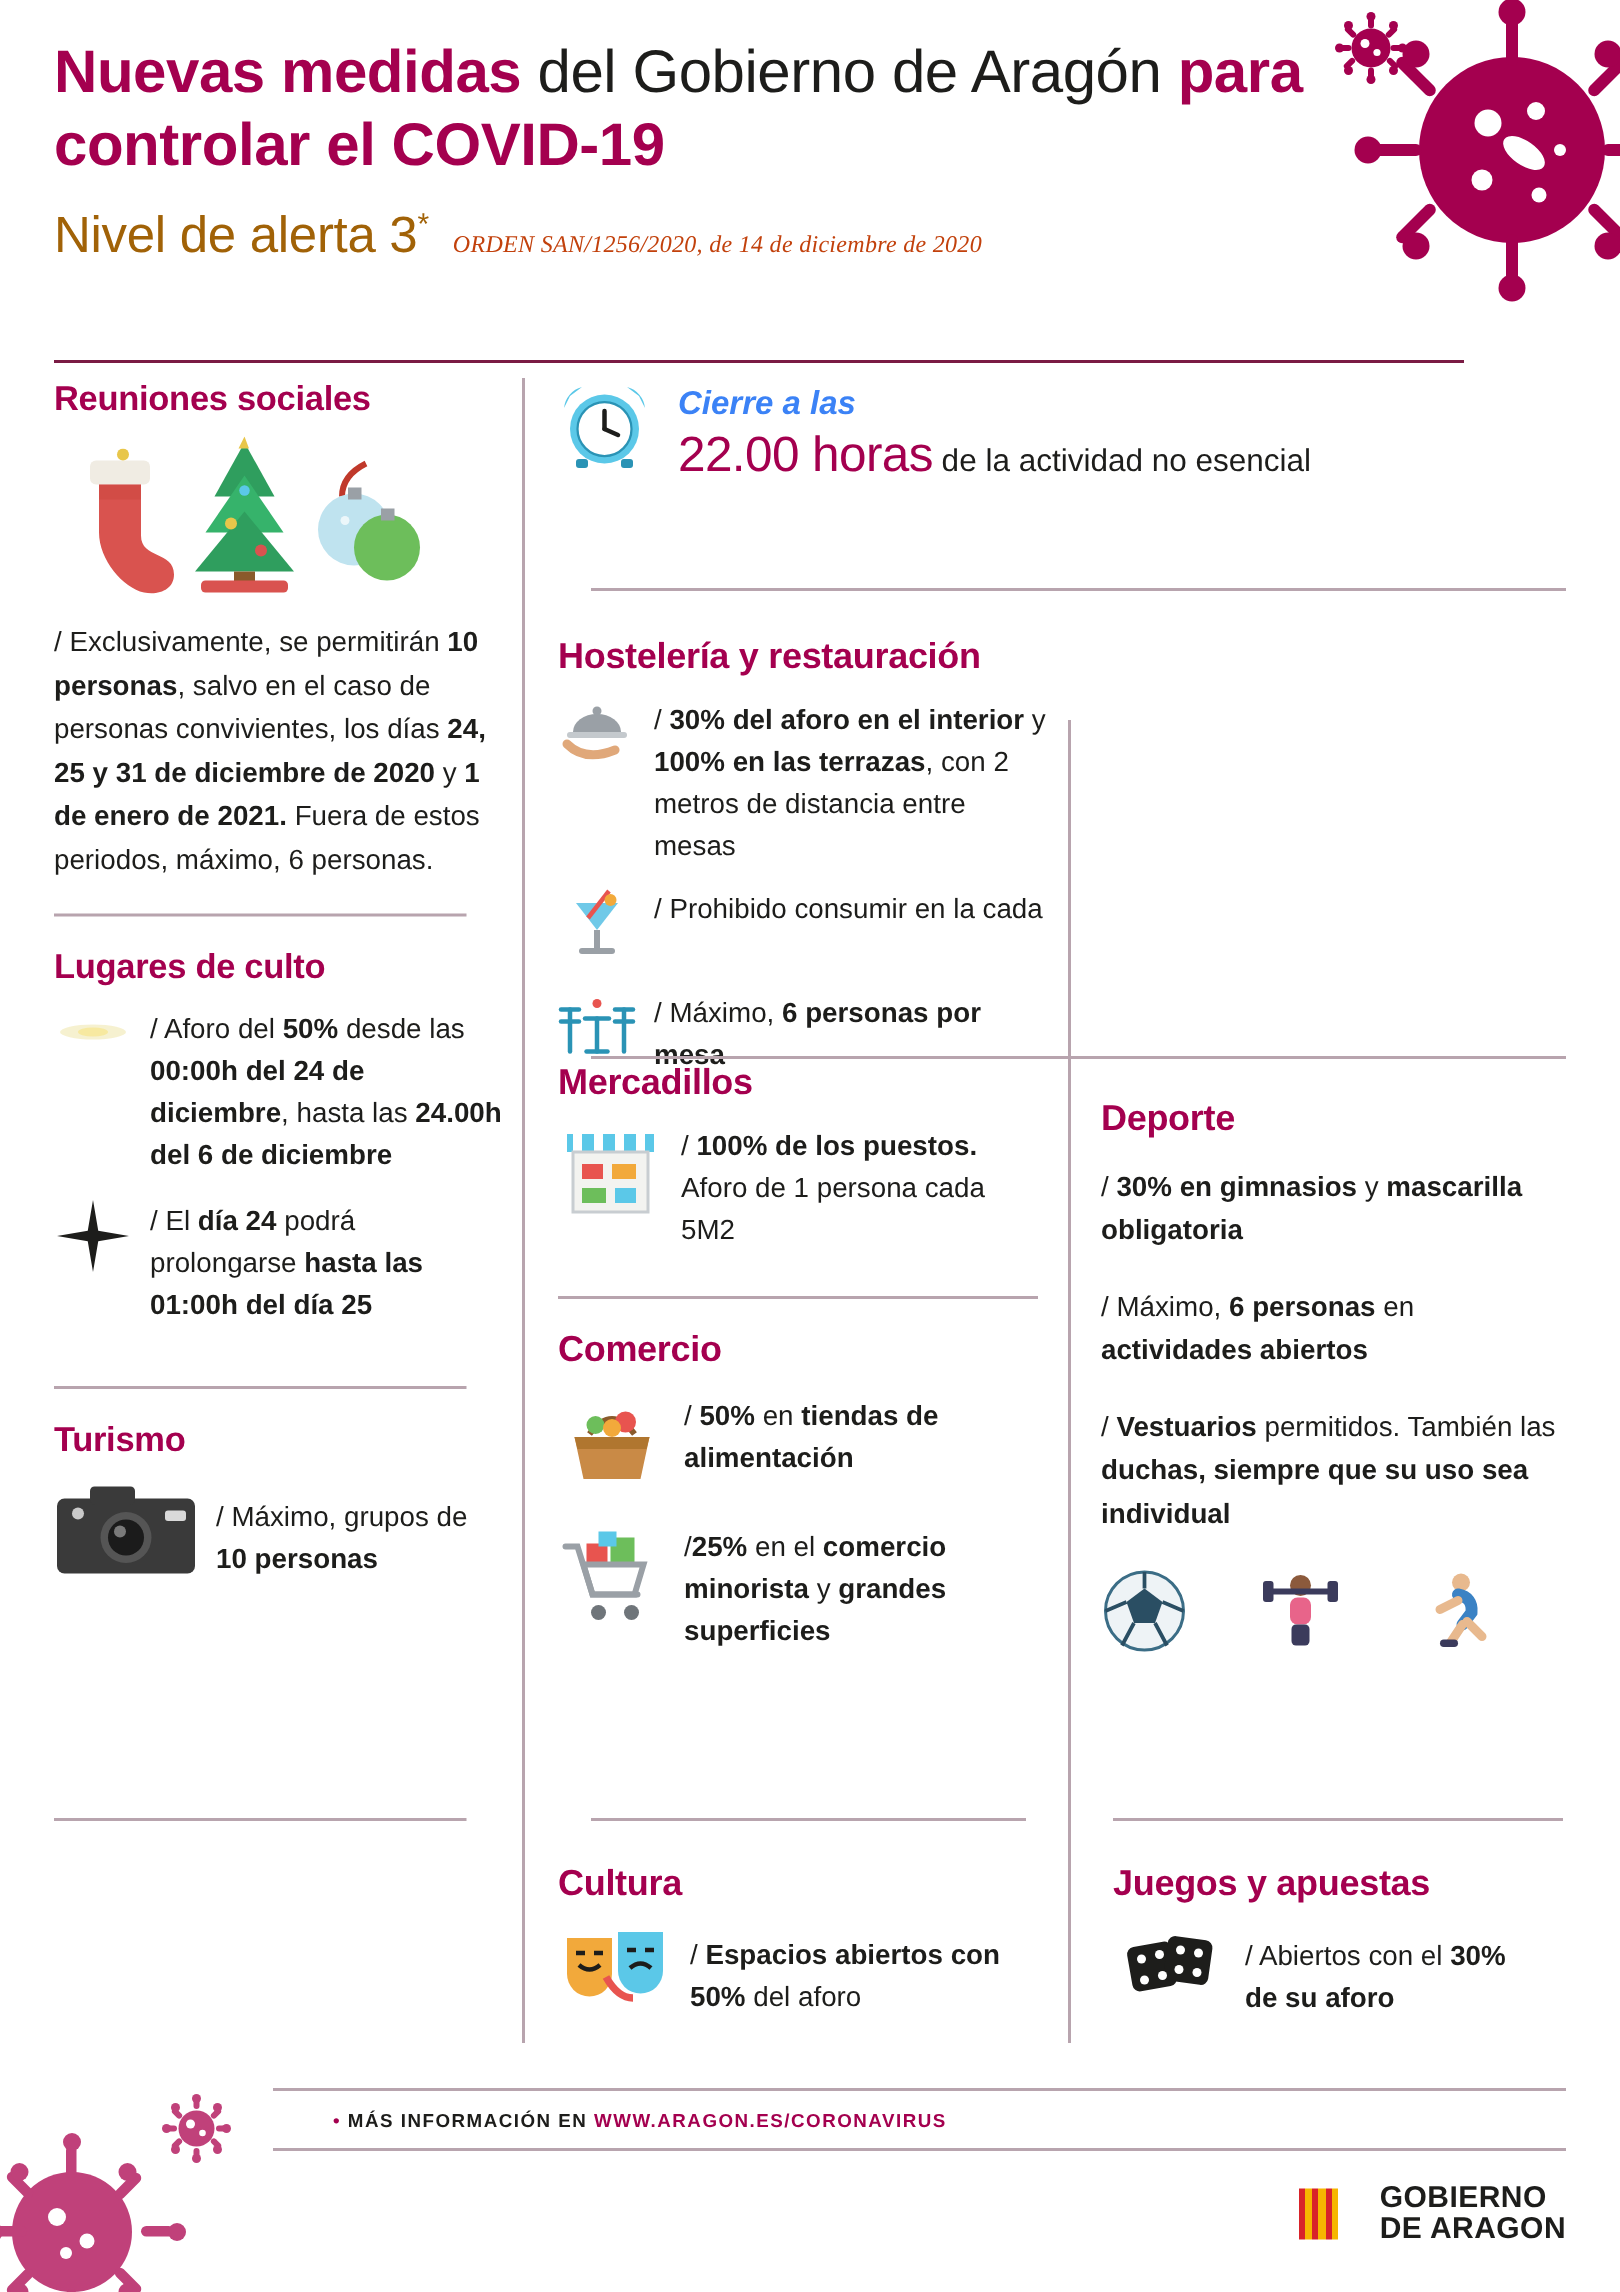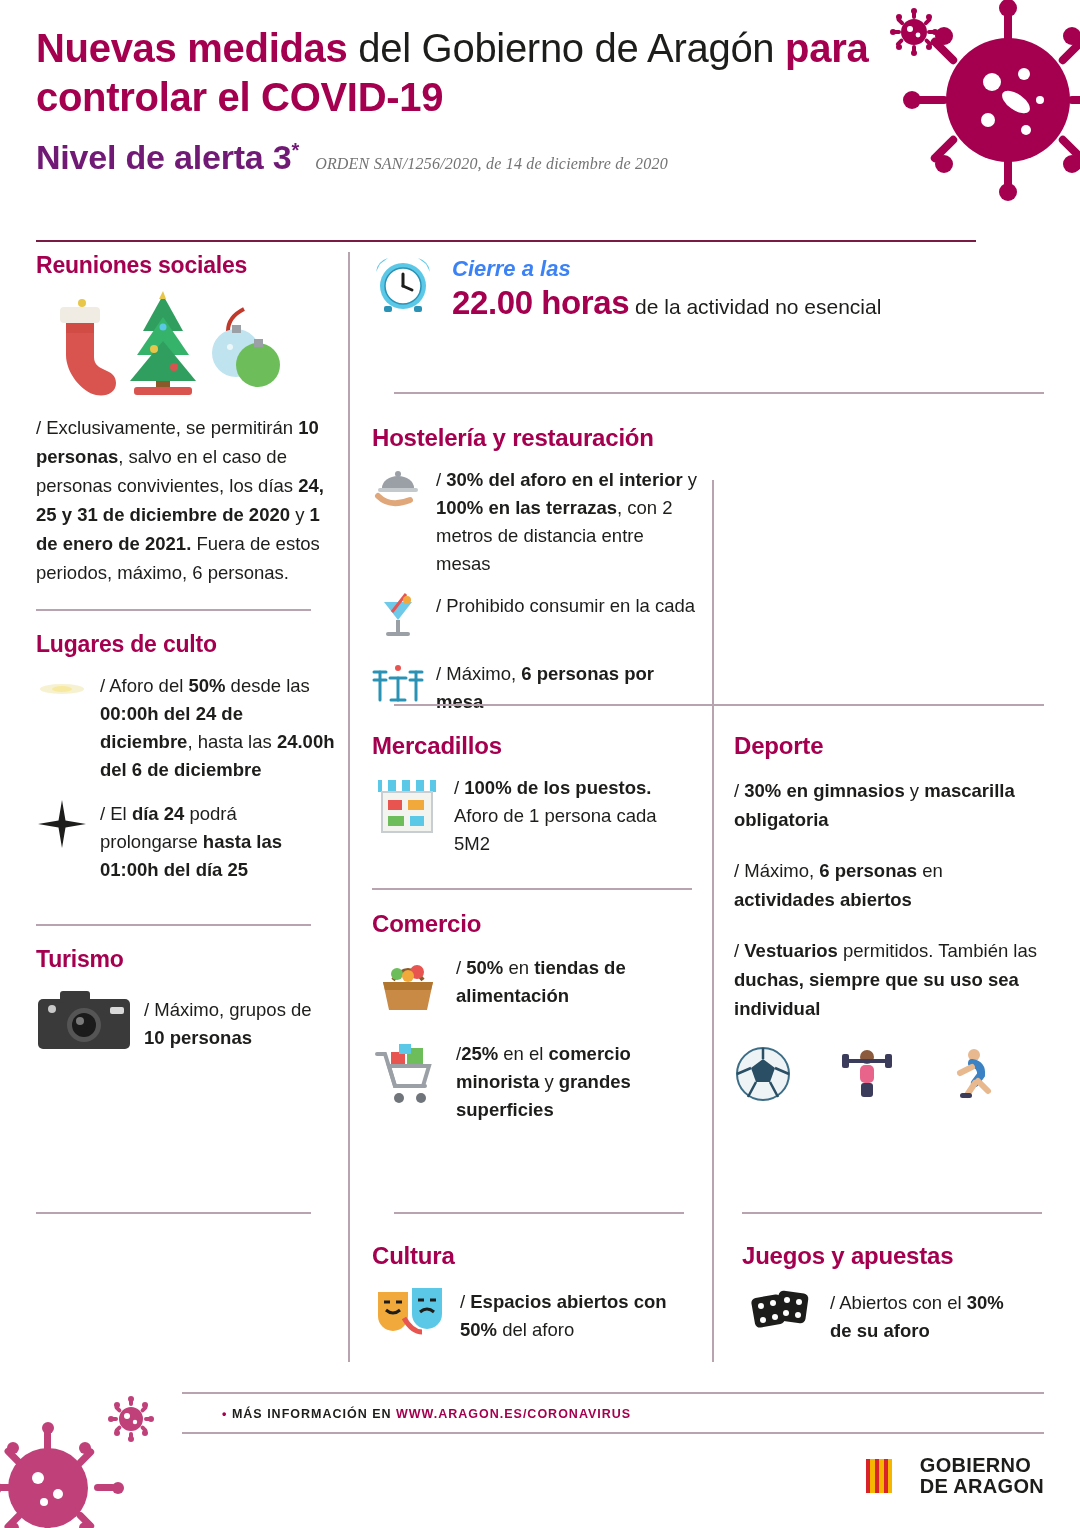--- a/index.html
+++ b/index.html
@@ -39,29 +39,29 @@
   }
   .title b { color: #a4004f; font-weight: 700; }
   .subtitle-row {
     margin-top: 16px;
     display: flex;
     align-items: baseline;
     gap: 16px;
   }
   .alert-level {
     font-size: 34px;
-    color: #701a75;
-    font-weight: 700;
+    color: #a16207;
+    font-weight: 400;
     letter-spacing: -0.2px;
   }
   .alert-level sup { font-size: 20px; }
   .order-ref {
     font-size: 16px;
     font-style: italic;
-    color: #737373;
+    color: #c2410c;
     font-family: "Liberation Serif", serif;
     letter-spacing: .2px;
     text-align: right;
   }
   .header-rule {
     position: absolute;
     left: 36px;
     top: 240px;
     width: 940px;
     height: 2px;
@@ -129,21 +129,21 @@
     width: 672px;
     display: flex;
     align-items: center;
     gap: 18px;
   }
   .closing .clock { font-size: 54px; line-height: 60px; }
   .closing .c-l1 { font-size: 22px; font-weight: 700; color: #3b82f6; font-style: italic; }
   .closing .c-l2 { font-size: 20px; margin-top: 2px; }
   .closing .c-big {
     font-size: 33px;
-    font-weight: 700;
+    font-weight: 400;
     color: #a4004f;
     letter-spacing: -0.4px;
   }
   .closing .c-rest { font-size: 21px; color: #1d1d1b; }
 
   .midrule {
     position: absolute;
     height: 2px;
     background: #b8a4ae;
   }
@@ -485,21 +485,21 @@
             <circle cx="26" cy="8" r="3" fill="#e8544f"></circle>
           </svg>
         </div>
         <div class="txt" style="width:560px;">/ Máximo, <b>6 personas por mesa</b></div>
       </div>
     </div>
   </div>
 
   <div class="midrule" style="left:394px; top:452px; width:650px;"></div>
 
-  <div class="col-mid" style="top:480px;">
+  <div class="col-mid" style="top:456px;">
     <h2 class="section" style="font-size:24px;">Mercadillos</h2>
 
     <div class="item" style="margin-top:14px;">
       <div class="emoji" style="width:70px;">
         <svg width="66" height="66" viewBox="0 0 66 66" aria-hidden="true">
           <rect x="4" y="6" width="58" height="12" fill="#5bc8e8"></rect>
           <g fill="#ffffff">
             <rect x="8" y="6" width="6" height="12"></rect>
               <rect x="22" y="6" width="6" height="12"></rect>
             <rect x="36" y="6" width="6" height="12"></rect>

